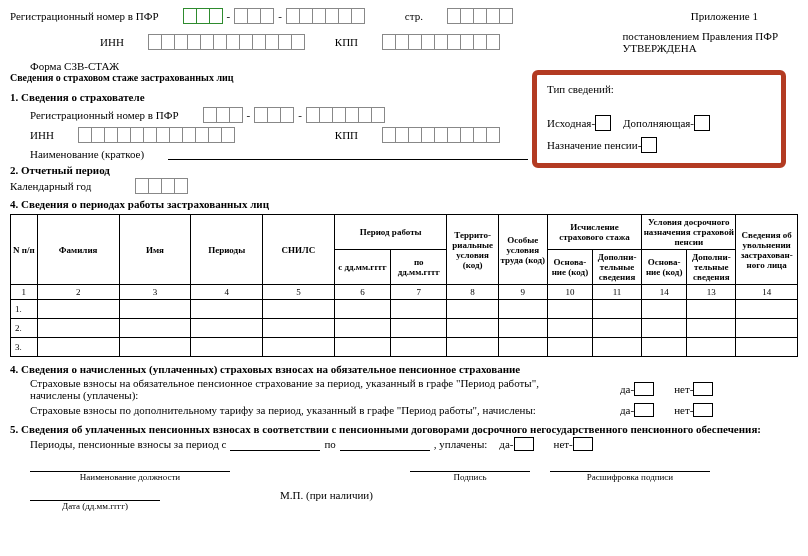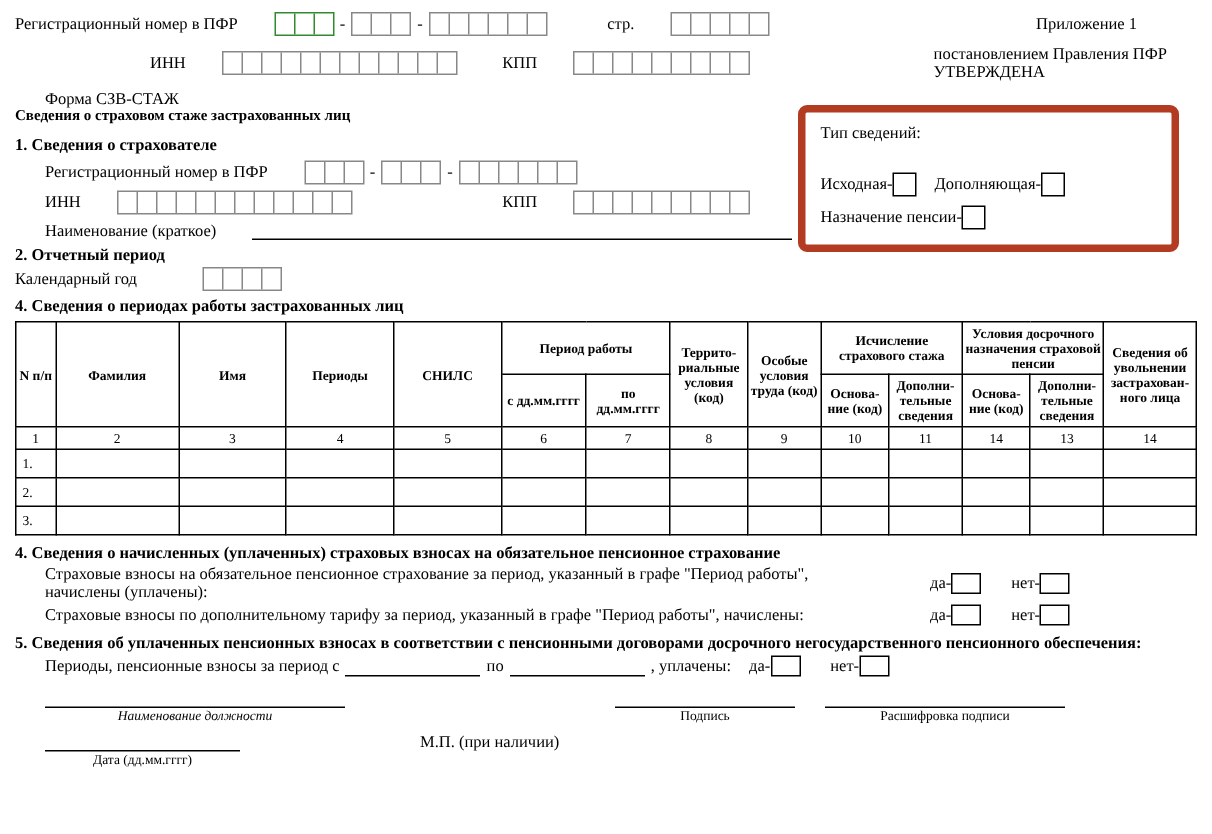--- a/index.html
+++ b/index.html
@@ -386,21 +386,21 @@
 <div class="row mt8">
   <span style="width:20px;"></span>
   <span class="under" style="width:200px;"></span>
   <span style="width:180px;"></span>
   <span class="under" style="width:120px;"></span>
   <span style="width:20px;"></span>
   <span class="under" style="width:160px;"></span>
 </div>
 <div class="row">
   <span style="width:20px;"></span>
-  <span class="ulabel" style="width:200px;font-style:italic;">Наименование должности</span>
+  <span class="ulabel" style="width:200px;">Наименование должности</span>
   <span style="width:180px;"></span>
   <span class="ulabel" style="width:120px;">Подпись</span>
   <span style="width:20px;"></span>
   <span class="ulabel" style="width:160px;">Расшифровка подписи</span>
 </div>
 <div class="row mt6">
   <span style="width:20px;"></span>
   <span class="under" style="width:130px;"></span>
   <span style="width:120px;"></span>
   <span>М.П. (при наличии)</span>

